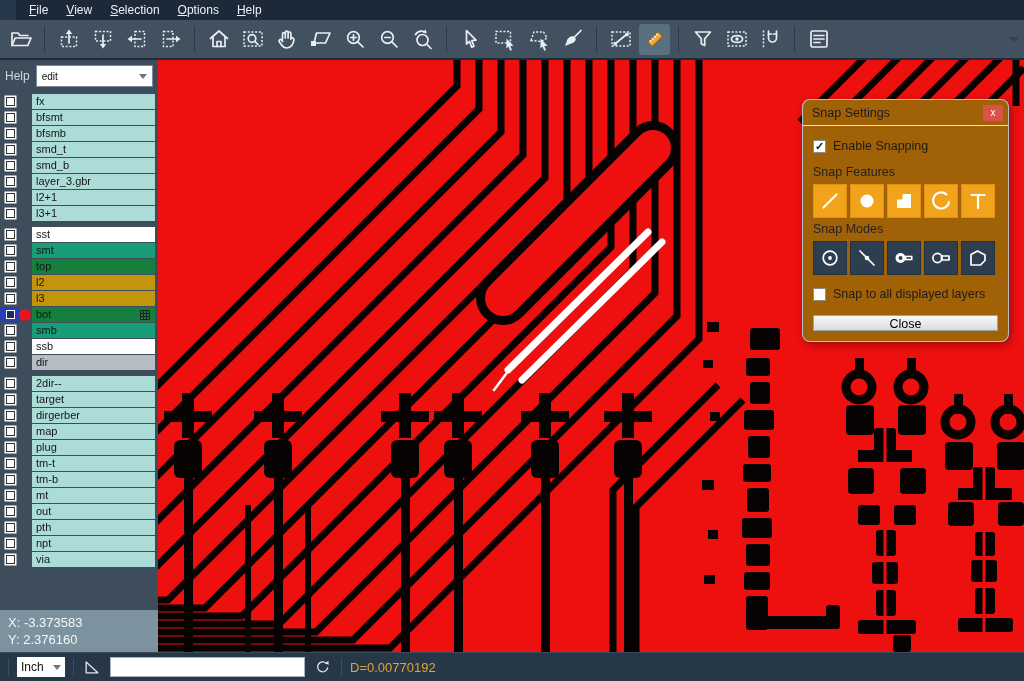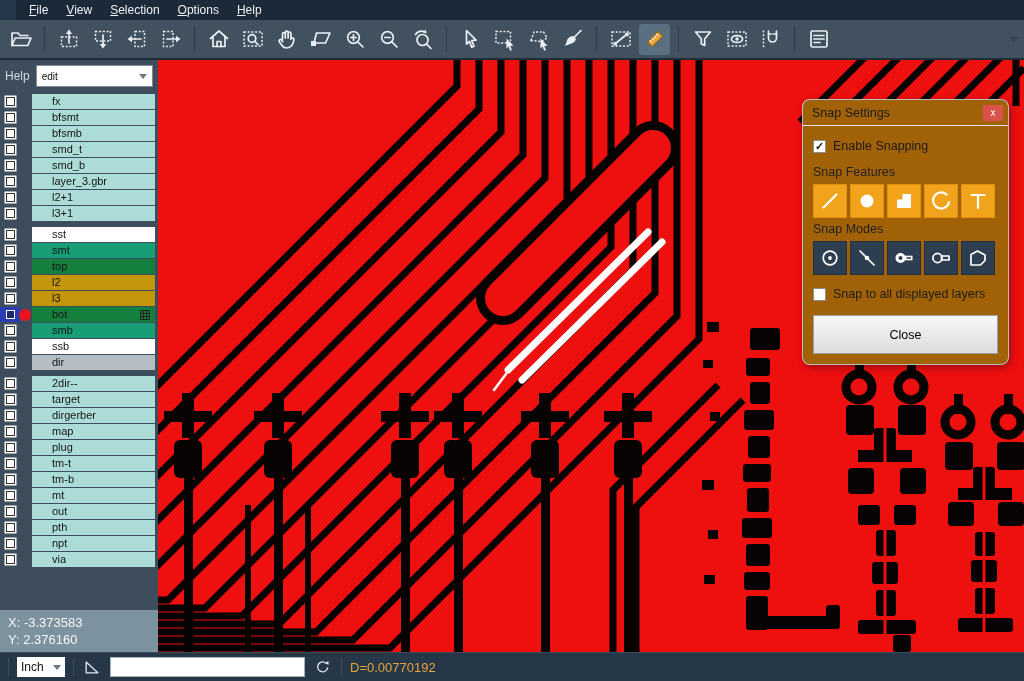--- a/index.html
+++ b/index.html
@@ -39,21 +39,21 @@
   .layer-group{margin-bottom:6px;}
   .layer-row{height:15px;margin-bottom:1px;display:flex;align-items:center;font-size:11px;}
   .cb-wrap{width:20px;height:15px;display:flex;align-items:center;justify-content:center;}
   .cb{width:9px;height:9px;background:#fff;border:1px solid #333;box-shadow:0 0 0 1.5px #fff;}
   .gutter{width:12px;height:15px;position:relative;}
   .active-dot{position:absolute;left:-1px;top:1.5px;width:12px;height:12px;border-radius:50%;
     background:#ea1420;display:none;}
   .layer-row.active .active-dot{display:block;}
   .layer-row.active .cb-wrap{background:#2a3db5;}
   .layer-row.active .cb{background:#1b2a66;border:1px solid #fff;box-shadow:none;}
-  .layer-label{flex:1;height:15px;line-height:15px;padding-left:20px;color:#151515;
+  .layer-label{flex:1;height:15px;line-height:15px;padding-left:4px;color:#151515;
     margin-right:3px;position:relative;}
   .grid-ic{position:absolute;right:5px;top:3px;display:none;}
   .layer-row.active .grid-ic{display:block;}
   .c-cyan .layer-label{background:#abdcd8;}
   .c-white .layer-label{background:#ffffff;}
   .c-green .layer-label{background:#189d76;}
   .c-amber .layer-label{background:#15803d;}
   .c-gold .layer-label{background:#c3950b;}
   .c-gray .layer-label{background:#b6bec4;}
   .xy-panel{position:absolute;left:0;right:0;bottom:0;height:42px;background:#7d929f;
@@ -80,21 +80,21 @@
   .btn-row{display:flex;gap:3px;margin-bottom:4px;}
   .ft-btn{width:34px;height:34px;background:#f2a31c;border:1px solid #e0920e;display:flex;
     align-items:center;justify-content:center;padding:0;}
   .md-btn{width:34px;height:34px;background:#2d3e50;border:1px solid #24313f;display:flex;
     align-items:center;justify-content:center;padding:0;}
   .ft-ic,.md-ic{width:24px;height:24px;}
   .ft-ic .s,.md-ic .s{fill:none;stroke:#fff;stroke-width:2.2;stroke-linecap:round;stroke-linejoin:round;}
   .md-ic .s{stroke-width:1.7;}
   .ft-ic .f,.md-ic .f{fill:#fff;stroke:none;}
   .md-ic .b{fill:#2d3e50;stroke:none;}
-  .dlg-close-btn{width:100%;height:39px;margin-top:2px;border:1px solid #9aa0a6;
+  .dlg-close-btn{width:100%;height:16px;margin-top:2px;border:1px solid #9aa0a6;
     background:linear-gradient(#f8f8f8,#dcdcdc);font-size:12.5px;font-family:inherit;}
 
   
   .statusbar{position:absolute;left:0;top:652px;width:1024px;height:29px;background:#263748;
     border-top:1px solid #3a4a5a;display:flex;align-items:center;padding:0 8px;gap:8px;}
   .sb-sep{width:1px;height:18px;background:#3c4e60;}
   .unit-select{width:48px;height:20px;background:#fff;display:flex;align-items:center;
     justify-content:space-between;padding:0 4px;font-size:12px;color:#111;}
   .sb-ic{width:20px;height:20px;}
   .sb-ic .s{fill:none;stroke:#dfe6ec;stroke-width:1.6;stroke-linecap:round;stroke-linejoin:round;}

